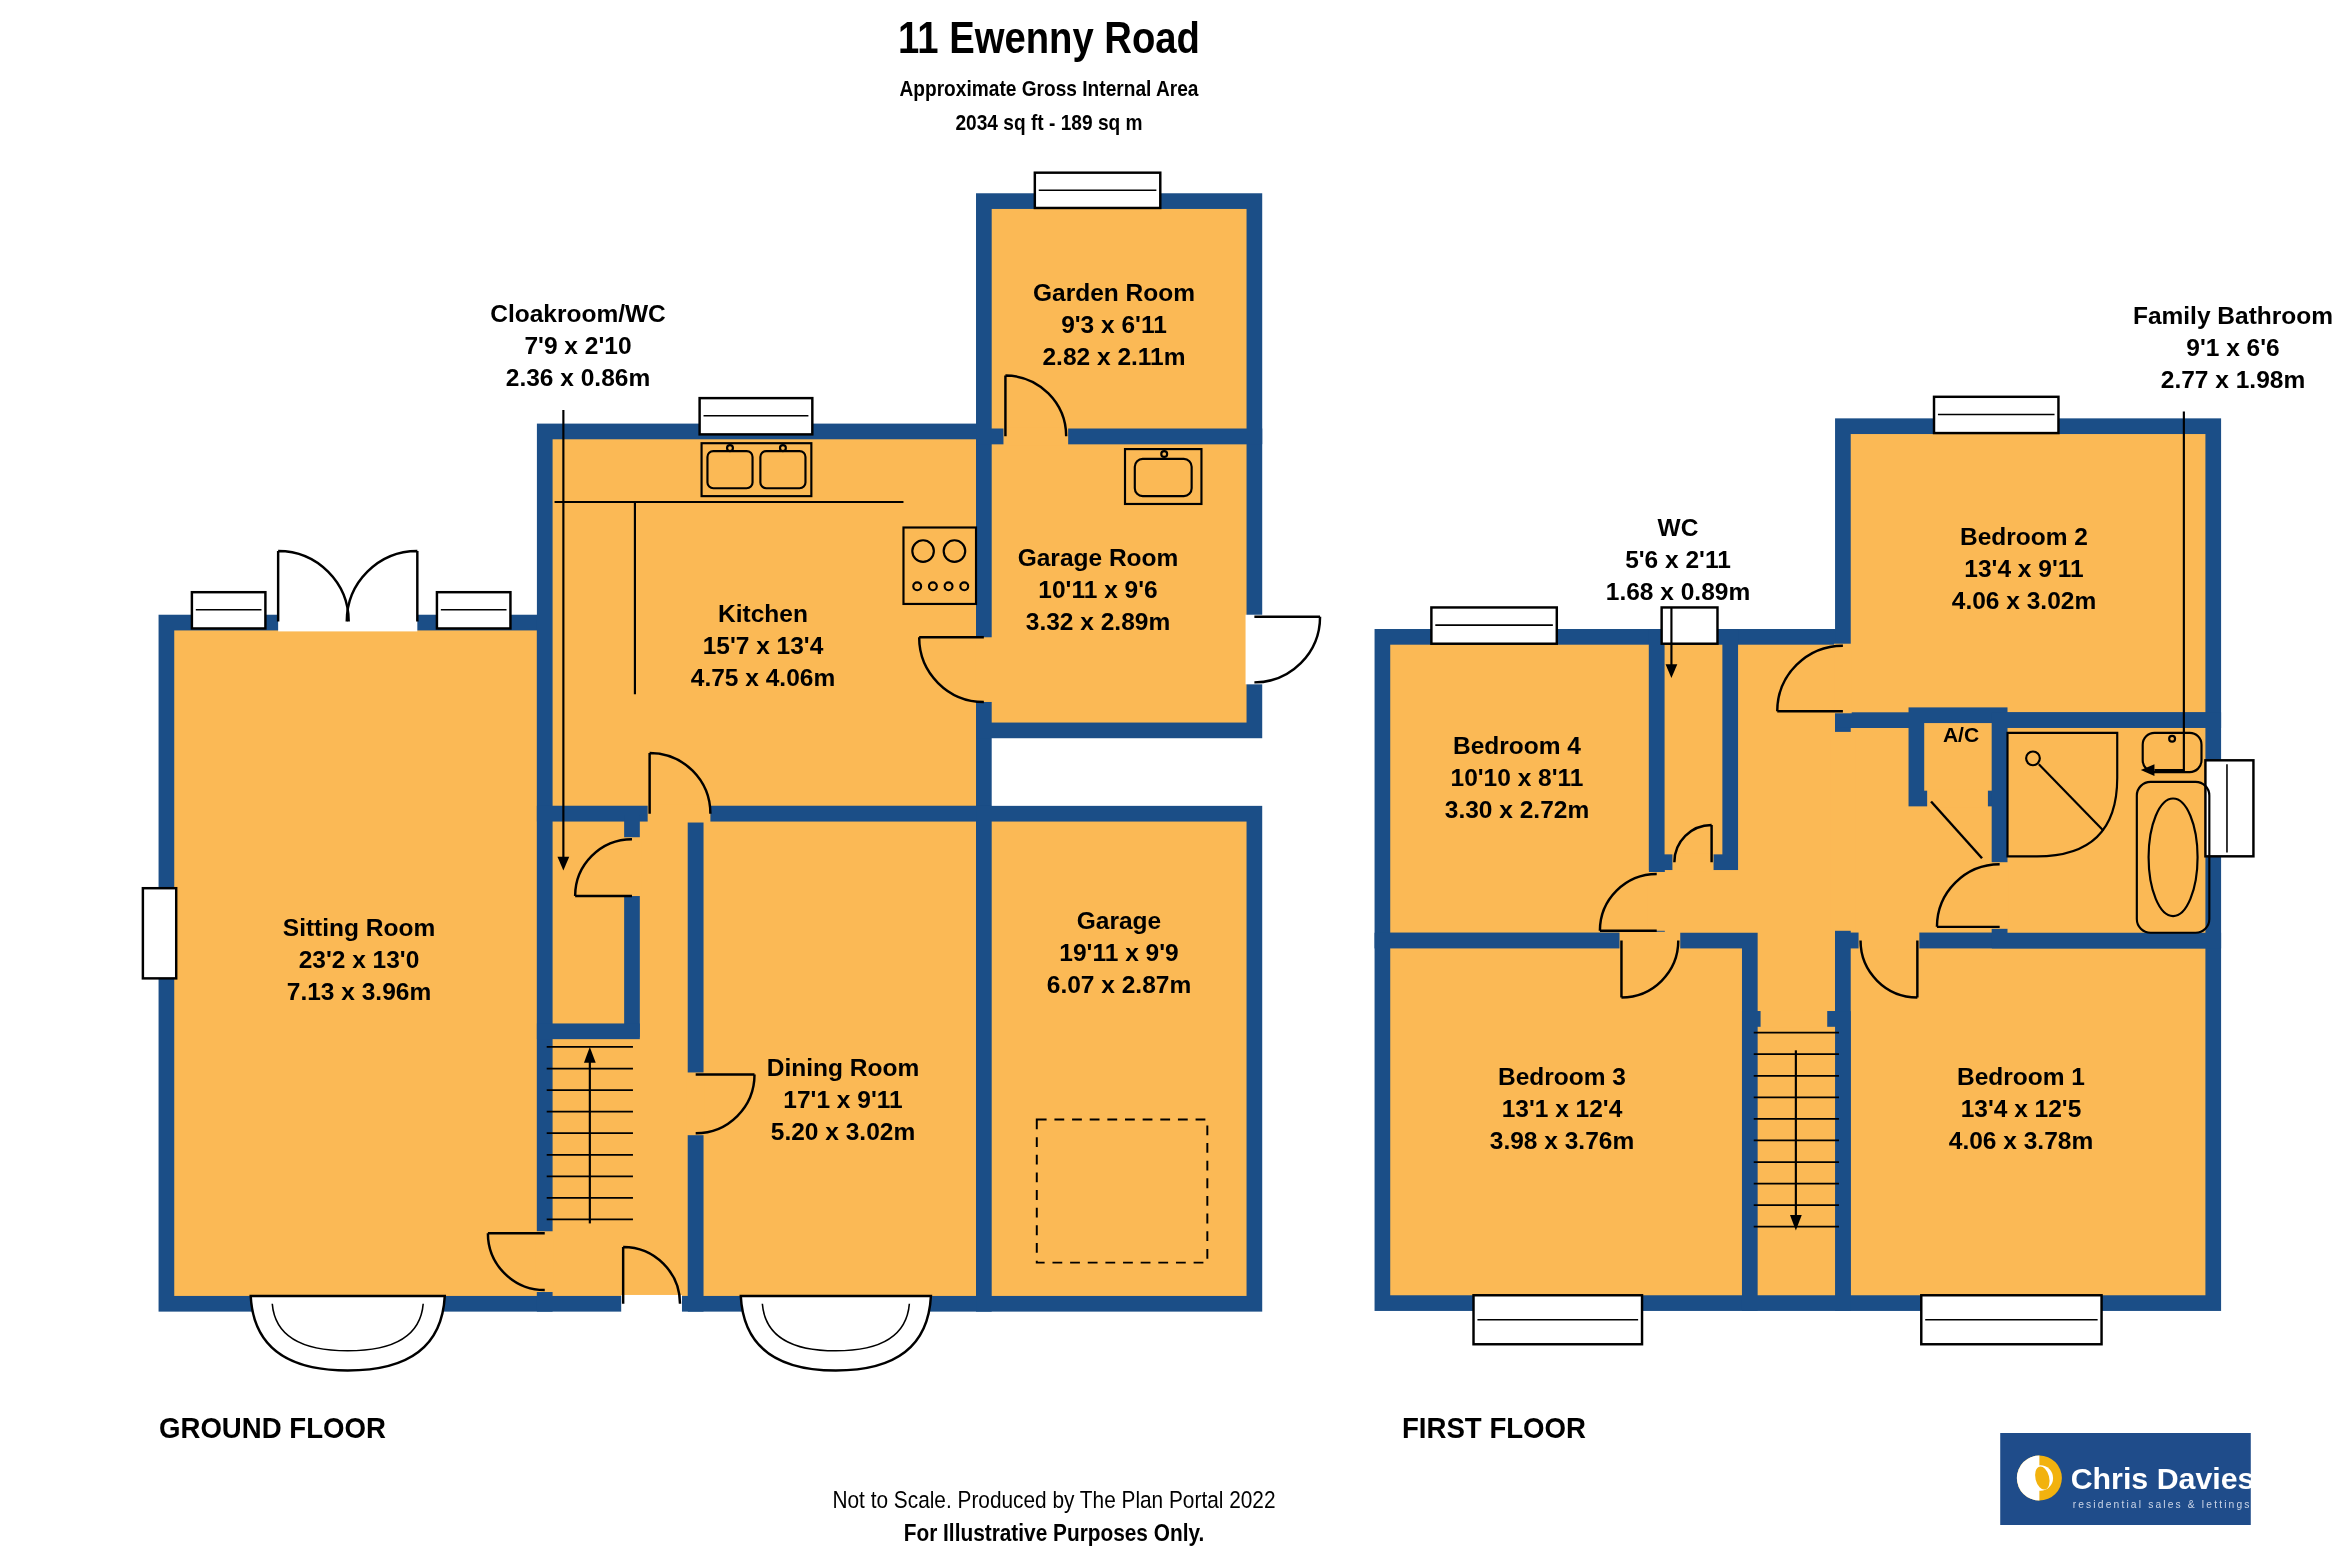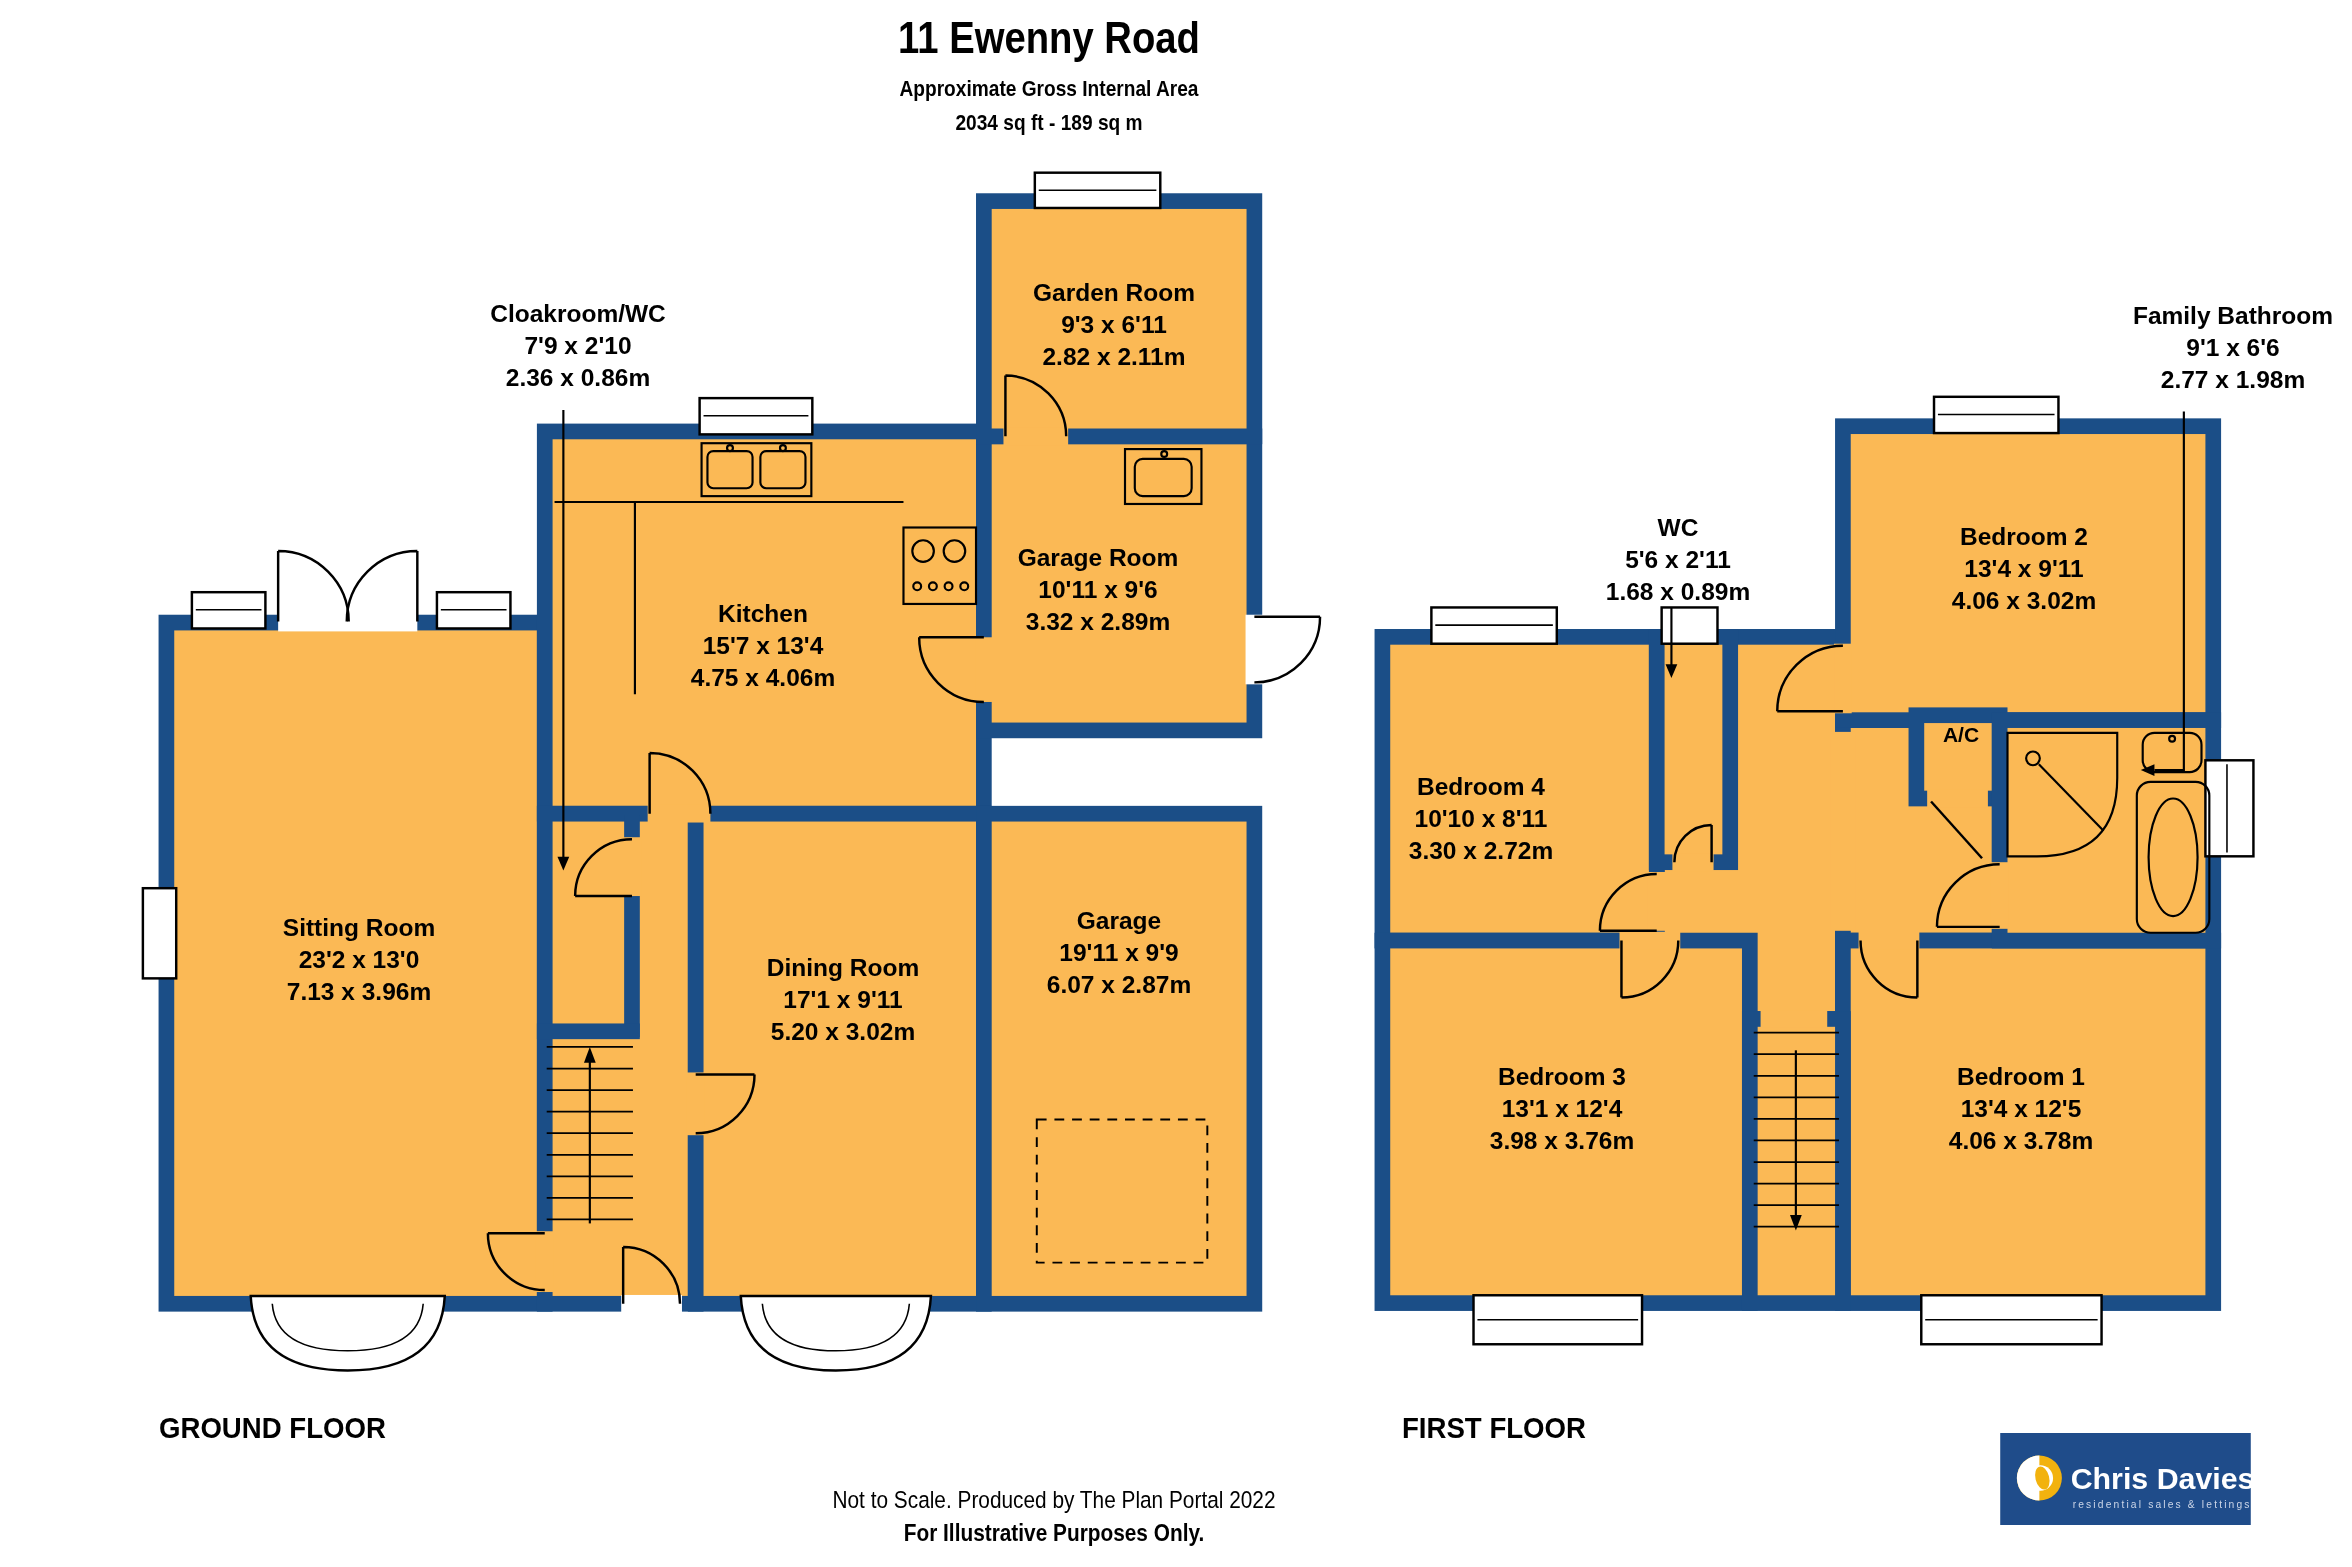--- a/index.html
+++ b/index.html
@@ -239,21 +239,21 @@
 <div class="room-label" style="left:1098px;top:542px;">
   <div>Garage Room</div>
   <div>10'11 x 9'6</div>
   <div>3.32 x 2.89m</div>
 </div>
 <div class="room-label" style="left:359px;top:912px;">
   <div>Sitting Room</div>
   <div>23'2 x 13'0</div>
   <div>7.13 x 3.96m</div>
 </div>
-<div class="room-label" style="left:843px;top:952px;">
+<div class="room-label" style="left:843px;top:1052px;">
   <div>Dining Room</div>
   <div>17'1 x 9'11</div>
   <div>5.20 x 3.02m</div>
 </div>
 <div class="room-label" style="left:1119px;top:857px;margin-top:48px;">
   <div>Garage</div>
   <div>19'11 x 9'9</div>
   <div>6.07 x 2.87m</div>
 </div>
 
@@ -265,21 +265,21 @@
 <div class="room-label" style="left:1678px;top:512px;">
   <div>WC</div>
   <div>5'6 x 2'11</div>
   <div>1.68 x 0.89m</div>
 </div>
 <div class="room-label" style="left:2024px;top:521px;">
   <div>Bedroom 2</div>
   <div>13'4 x 9'11</div>
   <div>4.06 x 3.02m</div>
 </div>
-<div class="room-label" style="left:1481px;top:730px;margin-top:41px;">
+<div class="room-label" style="left:1517px;top:730px;">
   <div>Bedroom 4</div>
   <div>10'10 x 8'11</div>
   <div>3.30 x 2.72m</div>
 </div>
 <div class="room-label" style="left:1562px;top:1061px;">
   <div>Bedroom 3</div>
   <div>13'1 x 12'4</div>
   <div>3.98 x 3.76m</div>
 </div>
 <div class="room-label" style="left:2021px;top:1061px;">

